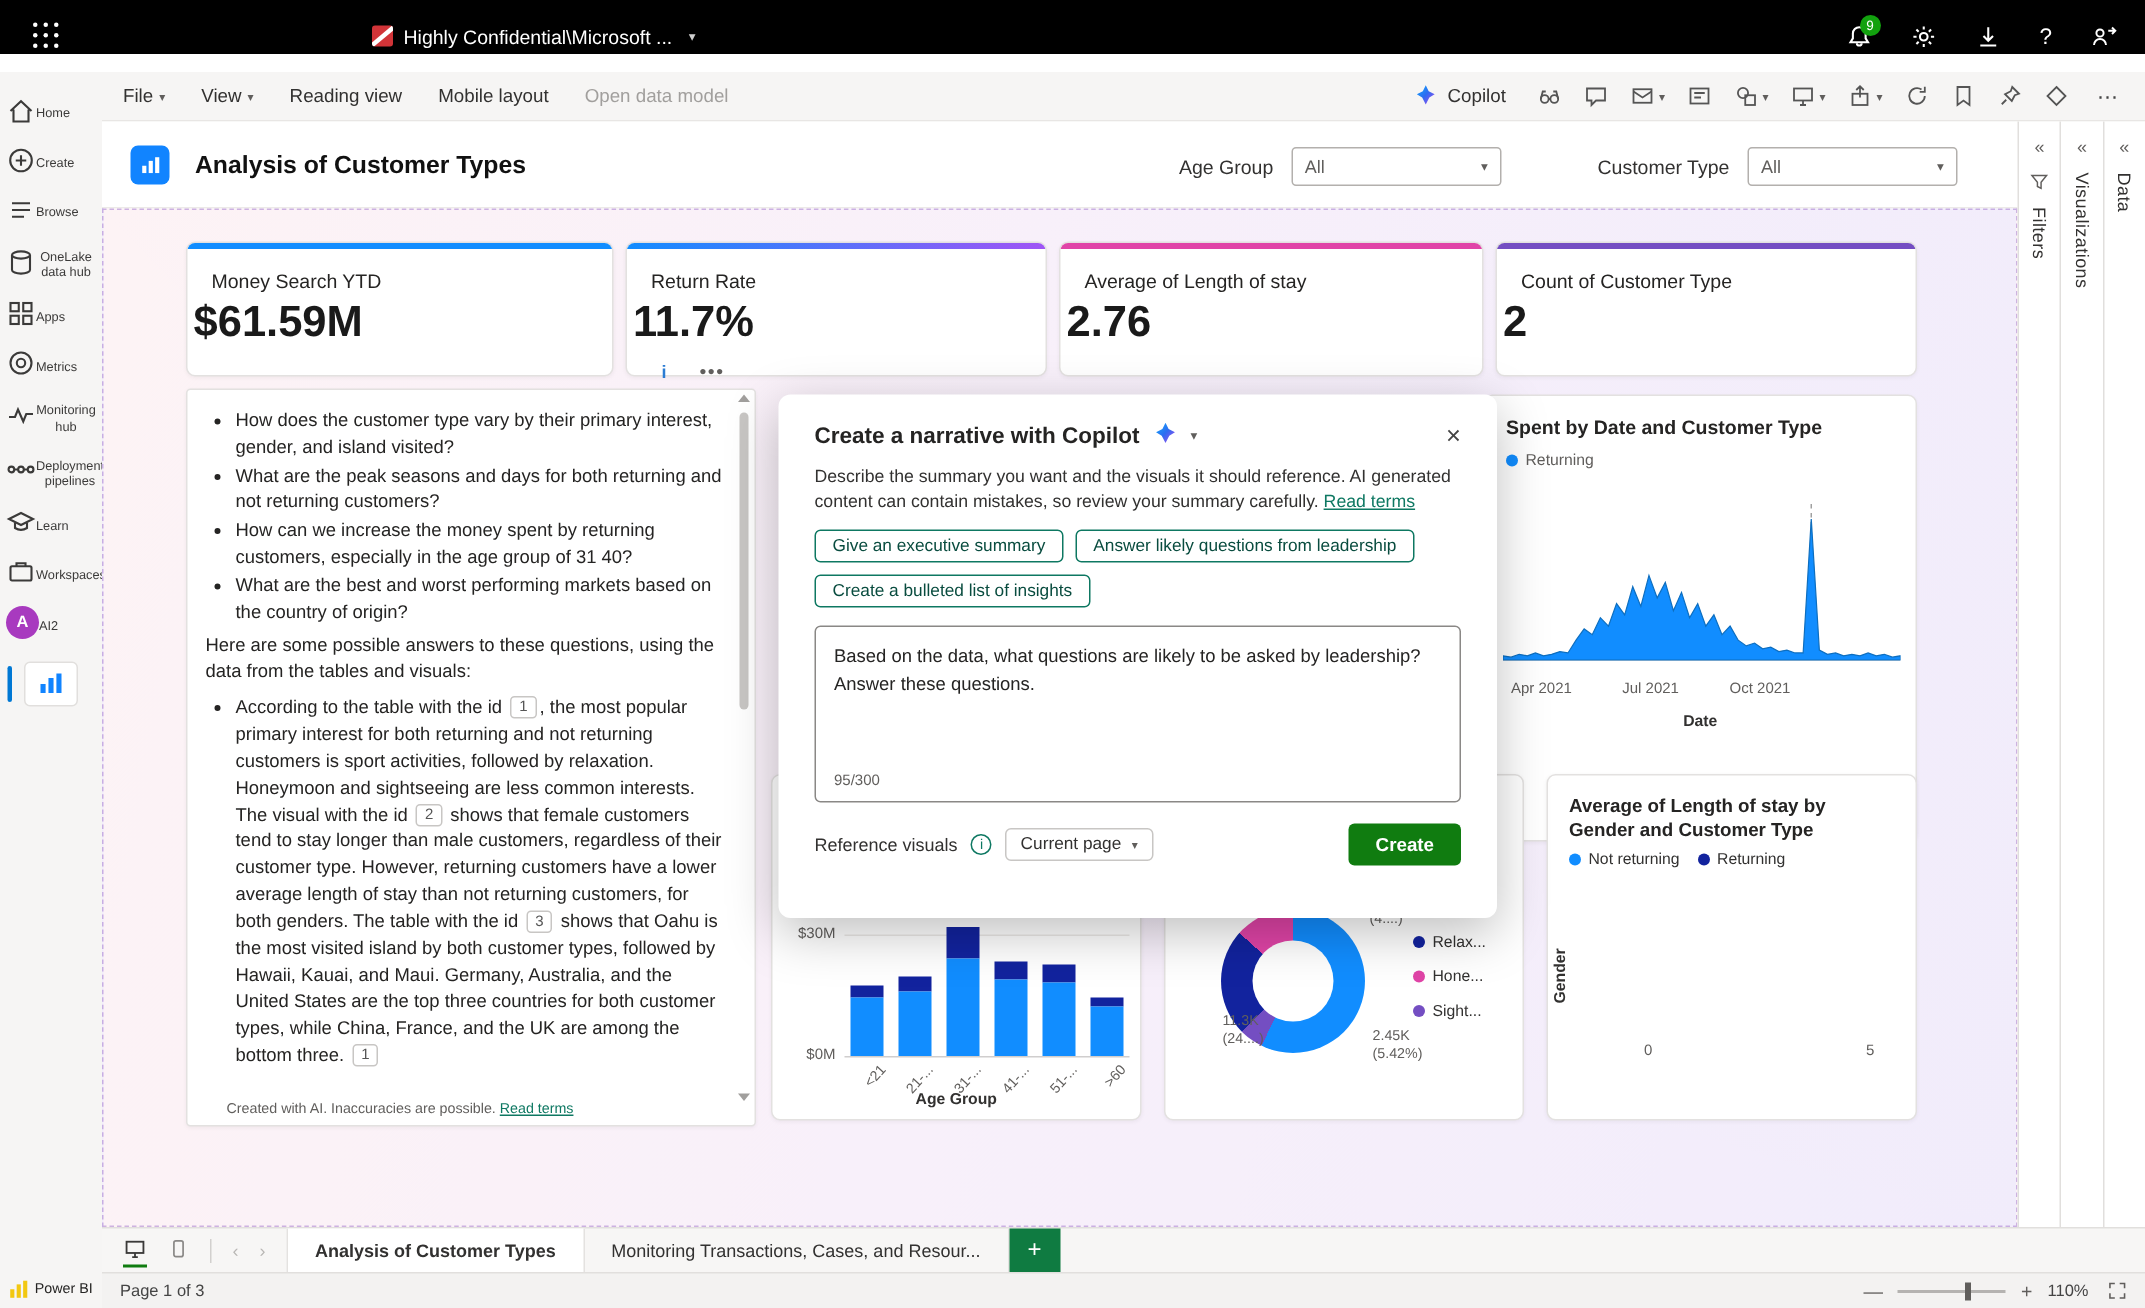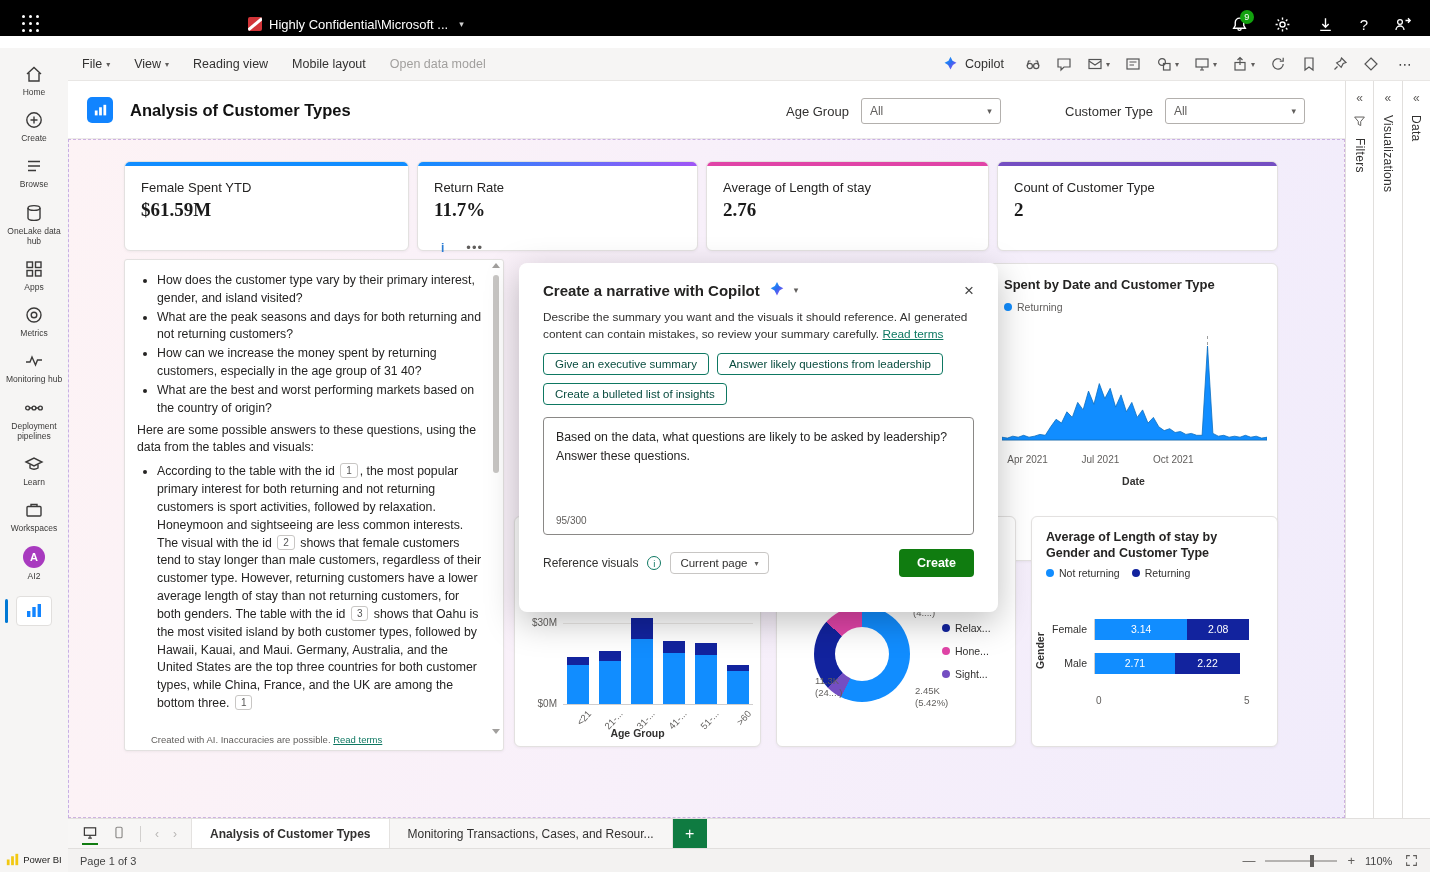--- a/index.html
+++ b/index.html
@@ -34,21 +34,21 @@
   .mchev { font-size:8px; color:#605e5c; }
   .menu-item.disabled { color:#a19f9d; }
   .menu-right { margin-left:auto; display:flex; align-items:center; gap:15px; }
   .mi { display:flex; align-items:center; gap:3px; cursor:pointer; color:#444; }
   .menu-copilot { display:flex; align-items:center; gap:6px; font-size:12.5px; color:#323130; cursor:pointer; margin-right:6px; }
   .menu-ellipsis { font-size:14px; color:#444; cursor:pointer; padding:0 4px; }
 
   
   .sidebar { position:absolute; left:0; top:48px; width:68px; height:824px; background:#f6f5f4; }
   .side-items { display:flex; flex-direction:column; align-items:center; padding-top:10px; }
-  .side-item { width:64px; display:flex; flex-direction:column; align-items:center; padding:6px 2px 7px; cursor:pointer; }
+  .side-item { width:64px; display:flex; flex-direction:row; align-items:center; padding:6px 2px 7px; cursor:pointer; }
   .side-label { font-size:8.5px; color:#3b3a39; text-align:center; line-height:1.2; margin-top:3px; }
   .avatar { width:22px; height:22px; border-radius:50%; background:#a83abf; color:#fff; font-size:11px; font-weight:bold;
     display:flex; align-items:center; justify-content:center; }
   .side-report { position:relative; width:64px; display:flex; justify-content:center; padding:8px 0; cursor:pointer; }
   .side-report:before { content:""; position:absolute; left:3px; top:50%; transform:translateY(-50%);
     width:3px; height:24px; background:#0078D4; border-radius:2px; }
   .report-box { width:36px; height:30px; background:#fff; border:1px solid #e1dfdd; border-radius:4px;
     display:flex; align-items:center; justify-content:center; }
   .sidebar-brand { position:absolute; bottom:6px; left:0; width:68px; display:flex; align-items:center;
     justify-content:center; gap:4px; font-size:9.5px; color:#252423; }
@@ -70,21 +70,21 @@
     background:linear-gradient(100deg,#fdf3f5 0%,#f8f0fa 45%,#f1ecfb 100%);
     border:1px dashed rgba(150,100,200,.45); }
 
   .card { position:absolute; background:#fff; border:1px solid #e3e1e0; border-radius:6px;
     box-shadow:0 1px 3px rgba(0,0,0,.05); }
 
   
   .kpi-card { height:90px; top:21px; border-radius:6px; overflow:hidden; }
   .kpi-accent { height:4px; width:100%; }
   .kpi-label { font-size:13px; color:#252423; margin:14px 0 4px 16px; }
-  .kpi-value { font-size:19px; font-weight:bold; color:#1a1a1a; margin-left:16px;font-family:Liberation Serif, serif; }
+  .kpi-value { font-size:29px; font-weight:bold; color:#1a1a1a; margin-left:4px; }
 
   
   .narrative { left:55px; top:119px; width:380px; height:492px; border-radius:3px; padding:12px 20px 20px 12px; overflow:hidden; }
   .narrative, .narrative li, .narrative p { font-size:12.3px; line-height:1.45; color:#252423; }
   .n-list { padding-left:20px; margin-bottom:4px; }
   .n-list li { margin-bottom:1px; }
   .n-intro { margin:4px 0 6px; }
   .ref-chip { display:inline-block; border:1px solid #c8c6c4; border-radius:3px; background:#fff;
     font-size:10px; line-height:13px; padding:0 5px; margin:0 2px; color:#555; vertical-align:1px; cursor:pointer; }
   .n-footer { position:absolute; left:10px; bottom:3px; font-size:9.5px; color:#605e5c;margin-left:16px; }
@@ -493,21 +493,21 @@
       <span>All</span>
         <span class="mchev">▾</span>
     </div>
   </div>
 </div>
 
 <div class="canvas">
 
   <div class="card kpi-card" style="left:55px; width:285px;">
     <div class="kpi-accent" style="background: rgb(17, 141, 255);"></div>
-    <div class="kpi-label">Female Spent YTD</div>
+    <div class="kpi-label">Money Search YTD</div>
     <div class="kpi-value">$61.59M</div>
   </div>
   <div class="card kpi-card" style="left:348px; width:281px;">
     <div class="kpi-accent" style="background: linear-gradient(90deg, rgb(17, 141, 255), rgb(160, 85, 245));"></div>
     <div class="kpi-label">Return Rate</div>
     <div class="kpi-value">11.7%</div>
   </div>
   <div class="card kpi-card" style="left:637px; width:283px;">
     <div class="kpi-accent" style="background: rgb(224, 68, 167);"></div>
     <div class="kpi-label">Average of Length of stay</div>
@@ -638,36 +638,20 @@
       <span class="litem">
           <span class="dot" id="hleg0" style="background: rgb(17, 141, 255);"></span>
           <span>Not returning</span>
         </span>
       <span class="litem">
           <span class="dot" id="hleg1" style="background: rgb(18, 35, 158);"></span>
           <span>Returning</span>
         </span>
     </div>
     <span class="hbar-ylabel">Gender</span>
-    <div id="hbar-rows">
-      <div class="hbar-row">
-        <span class="hbar-cat">Female</span>
-        <div class="hbar-track">
-            <div class="hbar-seg" style="width: 92.4873px; background: rgb(17, 141, 255);">3.14</div>
-            <div class="hbar-seg" style="width: 61.2655px; background: rgb(18, 35, 158);">2.08</div>
-          </div>
-      </div>
-      <div class="hbar-row">
-        <span class="hbar-cat">Male</span>
-        <div class="hbar-track">
-            <div class="hbar-seg" style="width: 79.8218px; background: rgb(17, 141, 255);">2.71</div>
-            <div class="hbar-seg" style="width: 65.3891px; background: rgb(18, 35, 158);">2.22</div>
-          </div>
-      </div>
-    </div>
     <div class="hbar-ticks">
       <span style="left:2px">0</span>
       <span style="left:150px">5</span>
     </div>
   </div>
 
   <div class="copilot-dialog">
     <div class="cd-header">
       <span class="cd-title">Create a narrative with Copilot</span>
       <svg width="18" height="18" viewBox="0 0 20 20">

